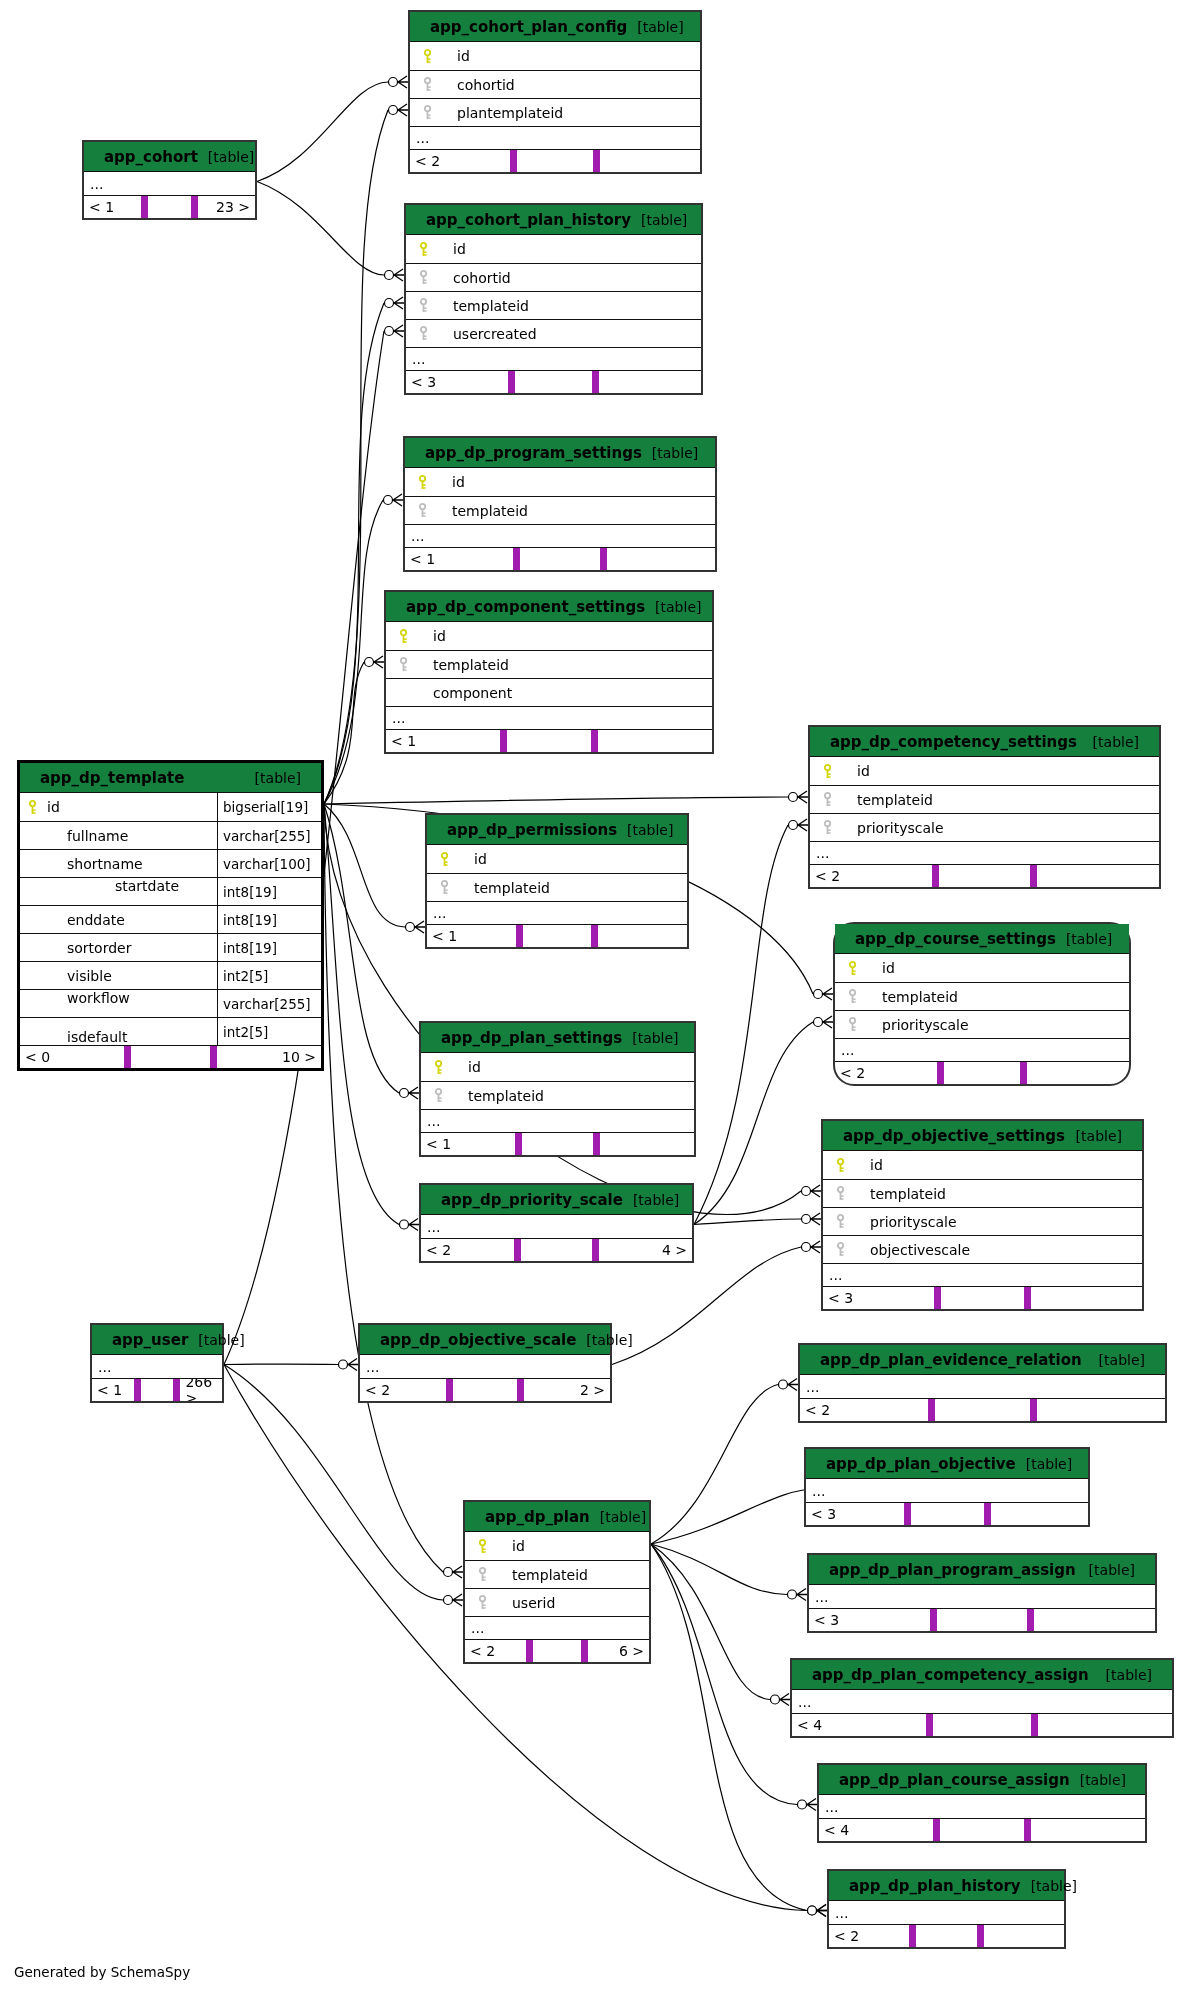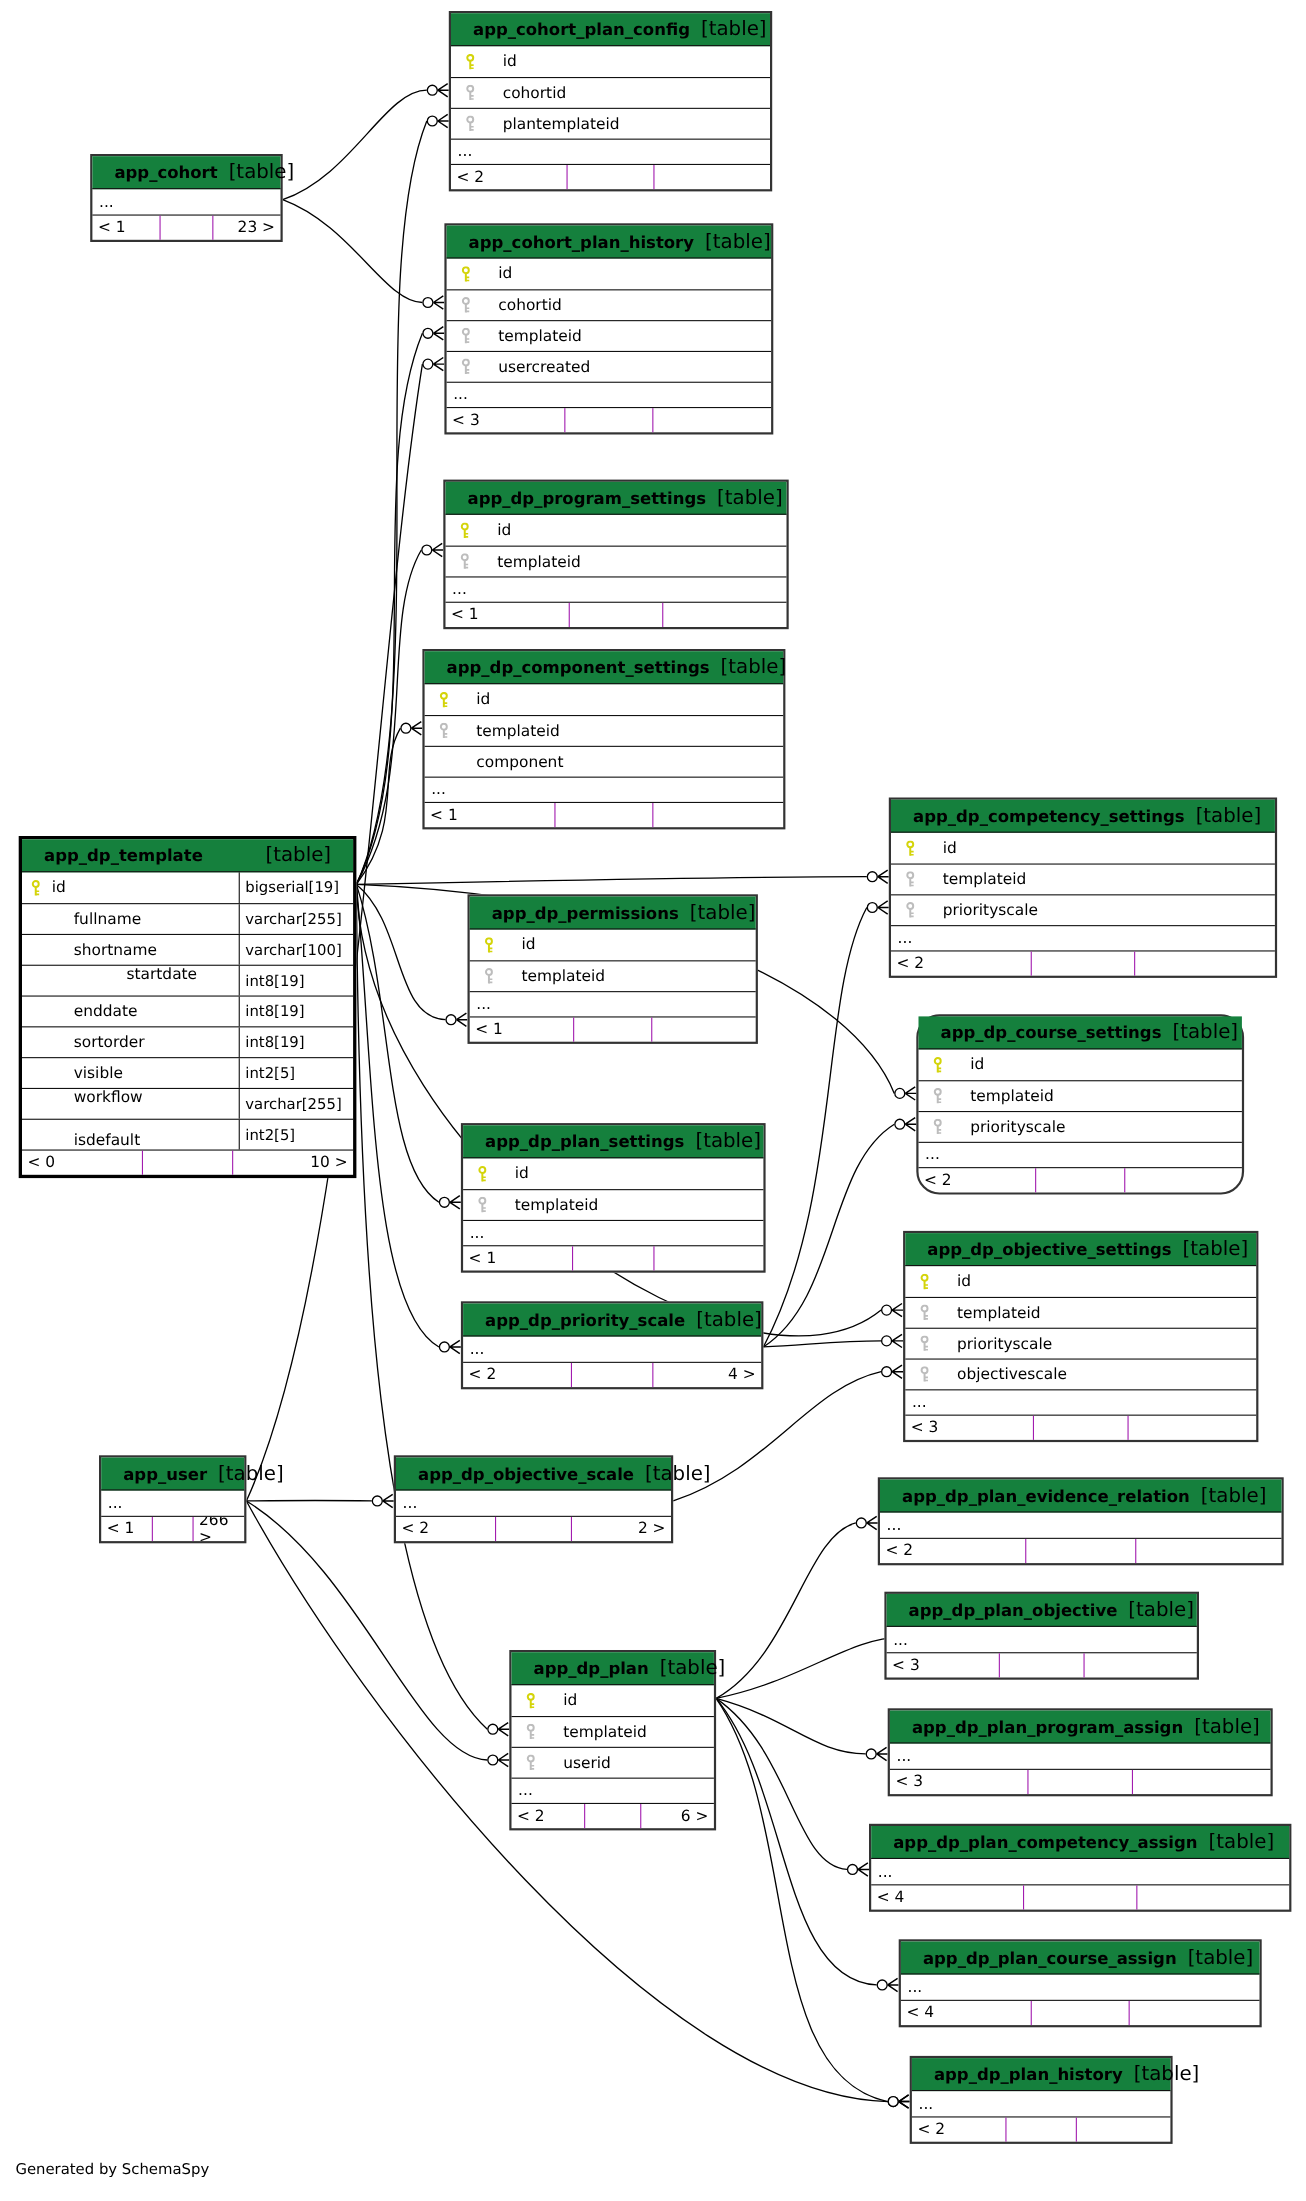--- a/index.html
+++ b/index.html
@@ -3,35 +3,35 @@
 <meta charset="utf-8">
 <style>
   html,body{margin:0;padding:0;background:#fff;}
   body{font-family:"DejaVu Sans","Liberation Sans",sans-serif;color:#000;}
   .canvas{position:relative;width:1187px;height:2001px;overflow:hidden;background:#fff;}
   svg.edges{position:absolute;left:0;top:0;width:1187px;height:2001px;}
   .tbl{position:absolute;background:#fff;border:2px solid #333;box-sizing:content-box;z-index:2;}
   .tbl.emph{border:3px solid #000;}
   .tbl-header{height:30px;background:#15803d;display:flex;align-items:center;justify-content:space-between;padding:0 20px;box-sizing:border-box;border-bottom:1.5px solid #111;cursor:pointer;}
   .tbl-name{font-weight:bold;font-size:15px;white-space:nowrap;}
-  .tbl-tag{font-size:18px;margin-left:10px;white-space:nowrap;}
+  .tbl-tag{font-size:14px;margin-left:10px;white-space:nowrap;}
   .row{height:28px;display:flex;align-items:center;box-sizing:border-box;}
   .row + .row, .row + .tfooter, .erow + .tfooter, .row + .erow{border-top:1px solid #111;}
   .keyicon{width:11px;height:15px;margin-left:12px;flex:0 0 auto;}
   .emph .keyicon{margin-left:7px;}
   .colname{margin-left:24px;font-size:14px;white-space:nowrap;}
   .emph .colname{margin-left:9px;}
   .nokey .colname{margin-left:47px;}
   .emph .namecell{flex:1;display:flex;align-items:center;height:100%;}
   .typecell{width:104px;flex:0 0 auto;border-left:1px solid #111;height:100%;display:flex;align-items:center;padding-left:5px;font-size:13.5px;box-sizing:border-box;white-space:nowrap;}
   .erow{height:23px;display:flex;align-items:center;padding-left:6px;font-size:14px;box-sizing:border-box;}
   .tfooter{height:23px;display:flex;font-size:14px;box-sizing:border-box;}
   .fcell{flex:1;display:flex;align-items:center;padding:0 5px;box-sizing:border-box;overflow:hidden;}
   .fcell.mid{flex:0.72;}
-  .fcell + .fcell{border-left:1px solid #a21caf;}
+  .fcell + .fcell{border-left:7px solid #a21caf;}
   .fcell.right{justify-content:flex-end;}
   .gen-note{position:absolute;left:14px;top:1964px;font-size:13.5px;z-index:2;}
 </style>
 </head>
 <body>
 
 <div class="canvas">
   <svg class="edges" xmlns="http://www.w3.org/2000/svg">
       <path d="M257 181.5 C320 160,350 82,388 82" fill="none" stroke="#000000" stroke-width="1.2"></path>
       <g>

